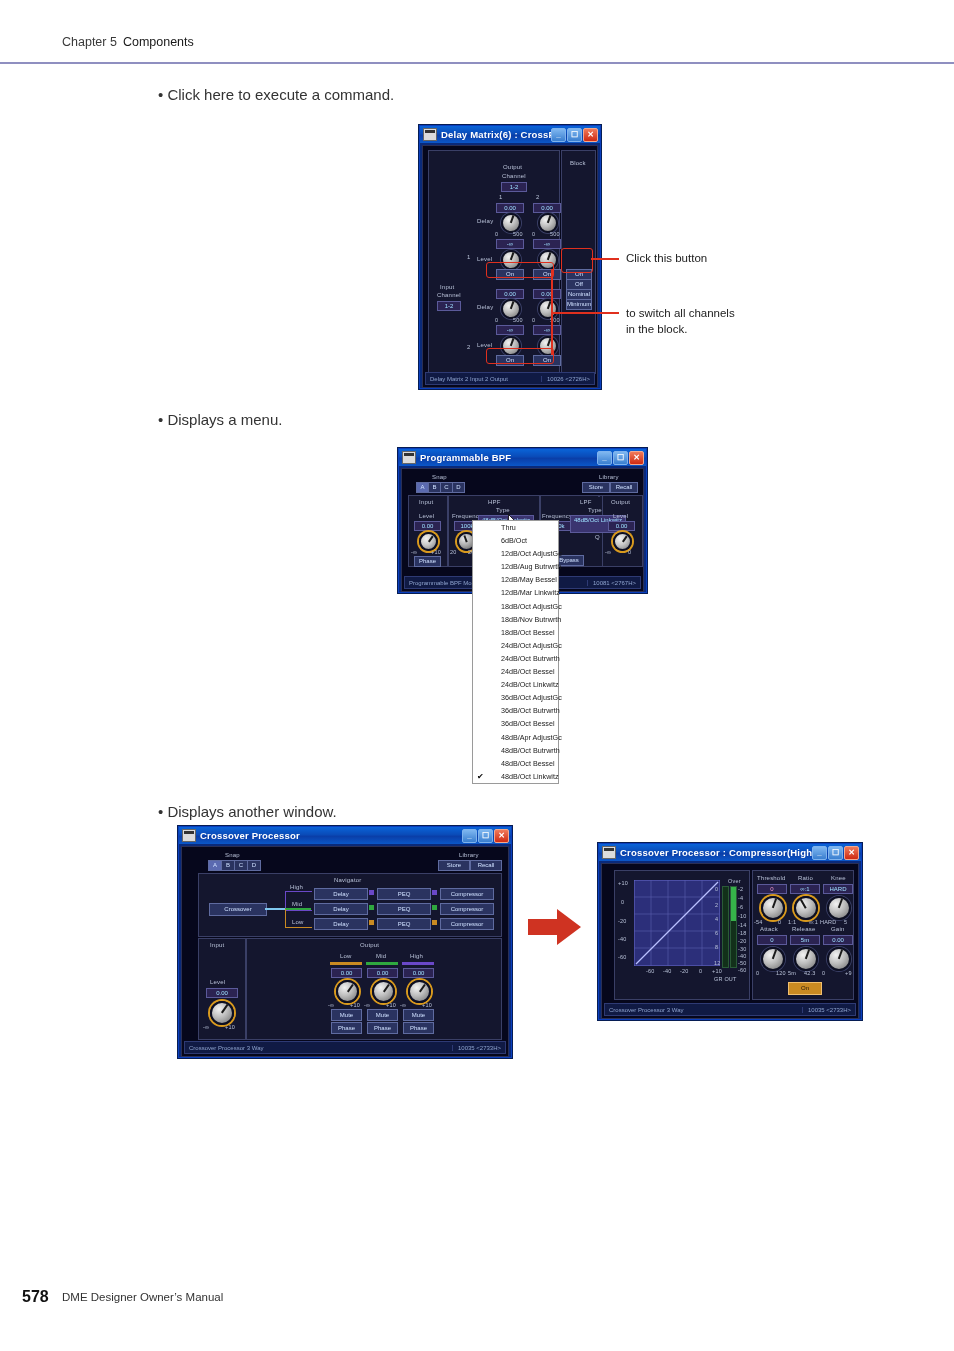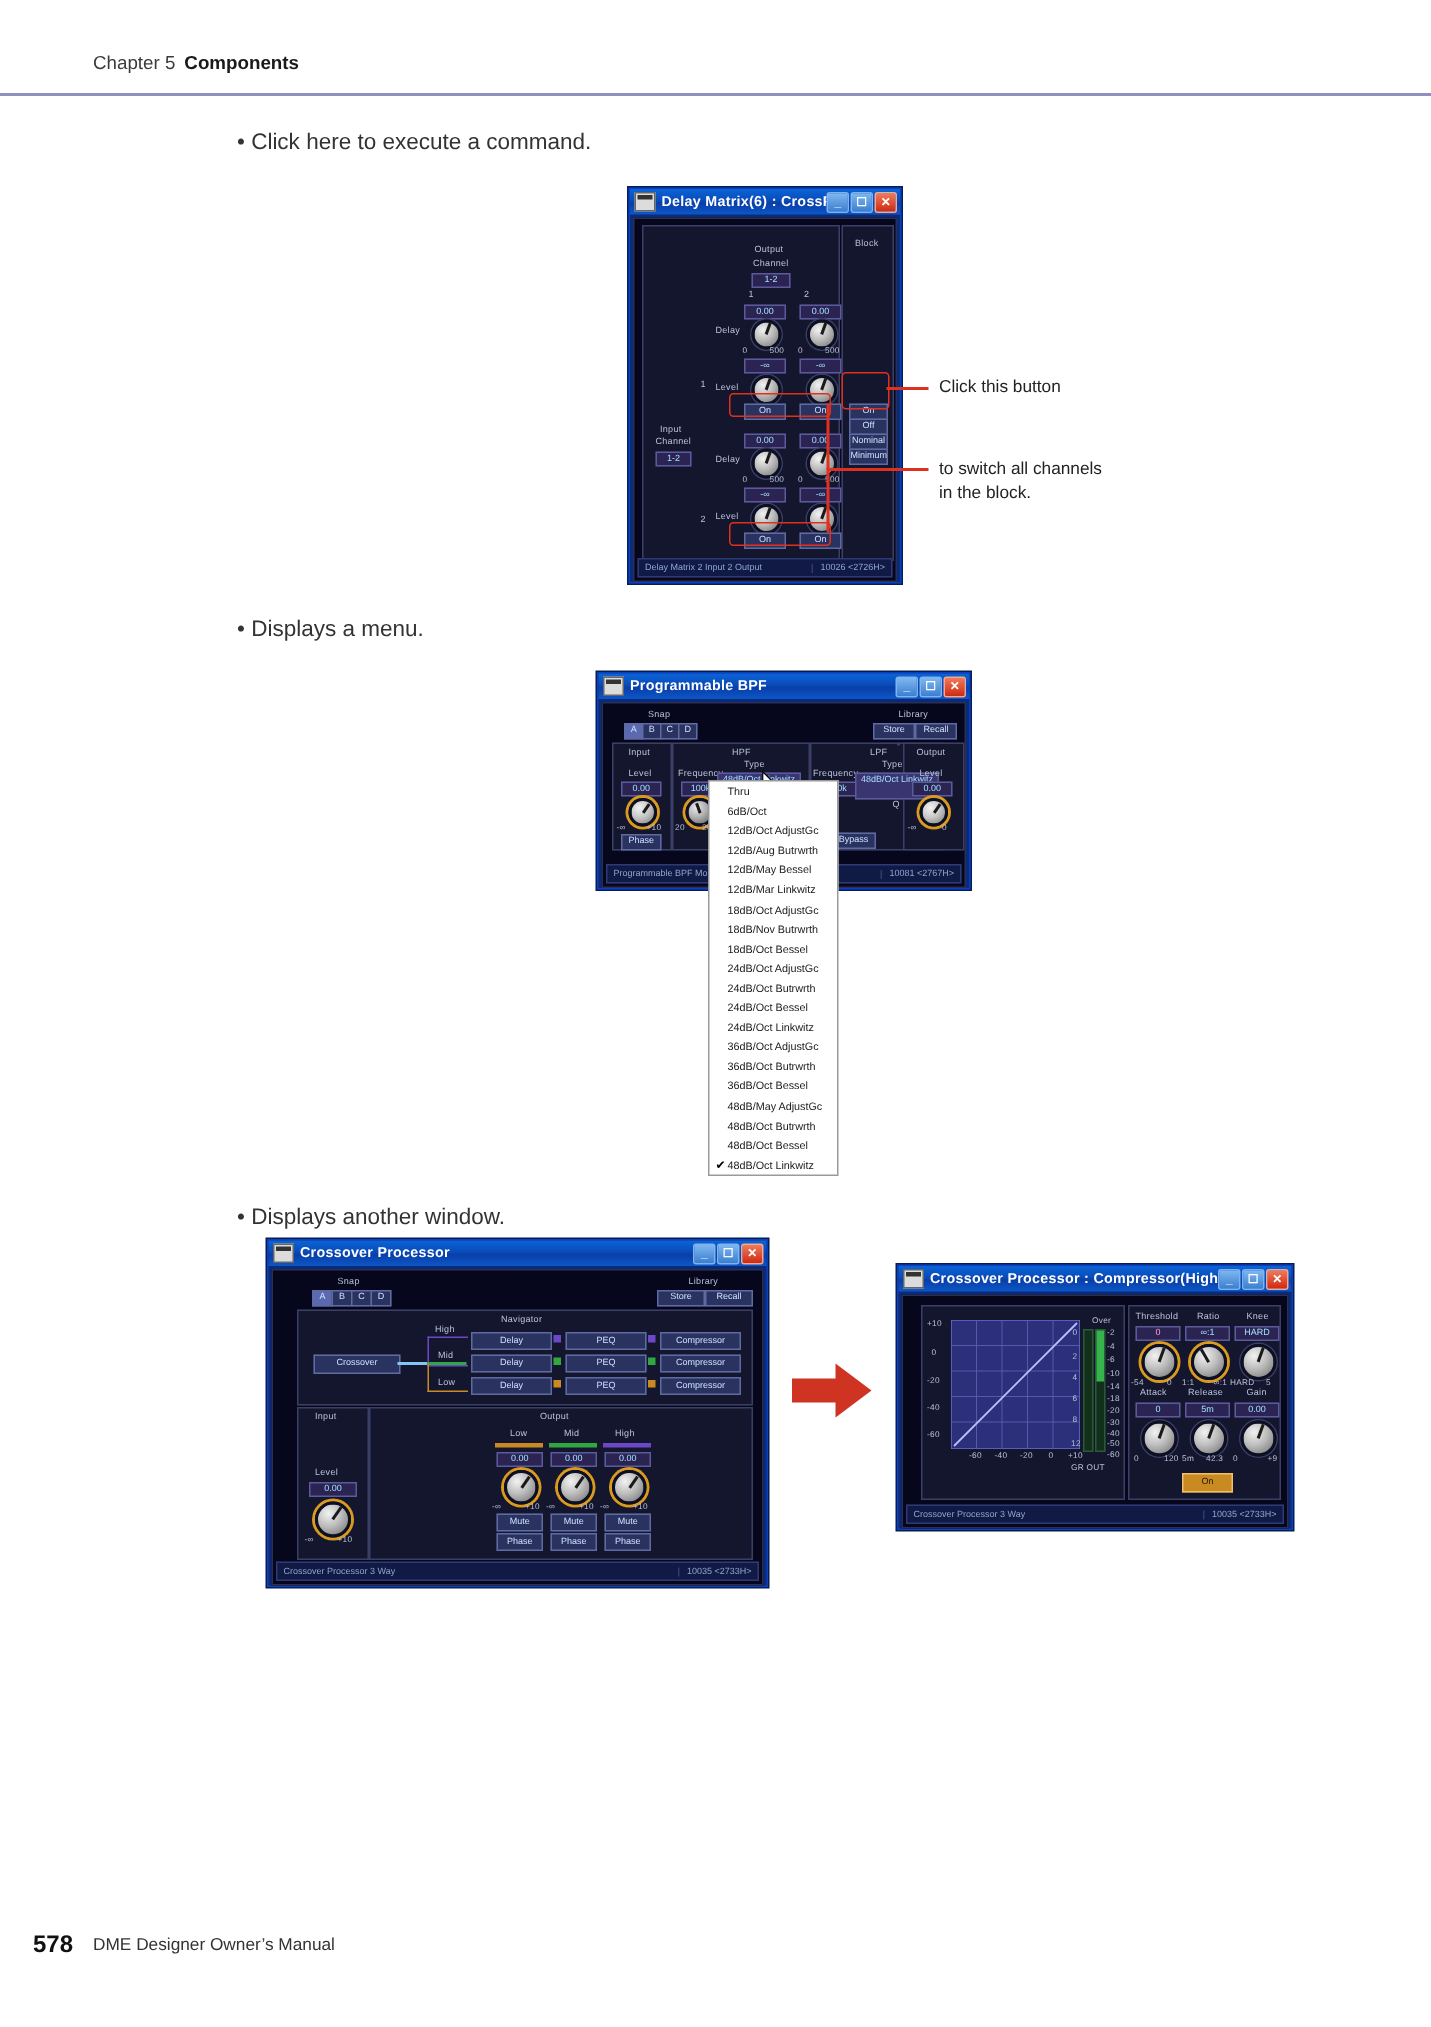--- a/index.html
+++ b/index.html
@@ -6,21 +6,21 @@
   body{
     width:954px;height:1351px;background:#ffffff;
     font-family:"Liberation Sans", sans-serif;
     position:relative;overflow:hidden;
   }
   .page{position:absolute;inset:0;}
 
   
   .hdr{position:absolute;left:62px;top:35px;font-size:12.5px;color:#3a3a3a;}
   .hdr .ch{font-weight:400;}
-  .hdr .ttl{font-weight:700;color:#1a1a1a;margin-left:6px;}
+  .hdr .ttl{font-weight:400;color:#1a1a1a;margin-left:6px;}
   .hdr-rule{position:absolute;left:0;top:62px;width:954px;height:2px;background:#8f8fc0;}
 
   
   .bullet{position:absolute;font-size:15px;color:#333;white-space:nowrap;}
 
   
   .anno{position:absolute;font-size:11.5px;color:#222;line-height:1.35;white-space:nowrap;}
   .leader{position:absolute;background:#e0301e;height:1.5px;}
   .vline{position:absolute;background:#e0301e;width:1.5px;}
   .redbox{position:absolute;border:1.6px solid #e0301e;border-radius:3px;}
@@ -55,21 +55,21 @@
   .knob.ring{box-shadow:0 0 0 2px #d99a1e;}
   .knob i{position:absolute;left:50%;top:50%;width:1.5px;height:48%;background:#1a1a1a;transform-origin:top center;}
   .statusbar{position:absolute;left:2px;right:2px;bottom:2px;height:11px;background:#101a44;
              border:1px solid #2e3a74;display:flex;align-items:center;}
   .statusbar .s1{color:#8fa4cf;font-size:6px;padding-left:4px;}
   .statusbar .s2{margin-left:auto;color:#8fa4cf;font-size:6px;padding-right:4px;
                  border-left:1px solid #2e3a74;padding-left:5px;}
 
   
   .menu{position:absolute;background:#ffffff;border:1px solid #9a9a9a;z-index:30;}
-  .menu .mi{font-size:7.2px;color:#1a1a1a;height:13.1px;line-height:13.1px;padding-left:12px;white-space:nowrap;}
+  .menu .mi{font-size:7.2px;color:#1a1a1a;height:13.1px;line-height:13.1px;padding-left:28px;white-space:nowrap;}
   .menu .mi .tick{position:absolute;left:4px;font-size:8px;color:#000;}
   .mi{position:relative;}
 
   .arrow-red{position:absolute;}
   .cursor{position:absolute;width:9px;height:13px;}
 
   
   .pgno{position:absolute;left:22px;top:1288px;font-size:16px;font-weight:700;color:#111;}
   .fttl{position:absolute;left:62px;top:1291px;font-size:11.5px;color:#333;}
 </style>
@@ -287,21 +287,21 @@
       <div class="mi"><span>18dB/Oct AdjustGc</span></div>
       <div class="mi"><span>18dB/Nov Butrwrth</span></div>
       <div class="mi"><span>18dB/Oct Bessel</span></div>
       <div class="mi"><span>24dB/Oct AdjustGc</span></div>
       <div class="mi"><span>24dB/Oct Butrwrth</span></div>
       <div class="mi"><span>24dB/Oct Bessel</span></div>
       <div class="mi"><span>24dB/Oct Linkwitz</span></div>
       <div class="mi"><span>36dB/Oct AdjustGc</span></div>
       <div class="mi"><span>36dB/Oct Butrwrth</span></div>
       <div class="mi"><span>36dB/Oct Bessel</span></div>
-      <div class="mi"><span>48dB/May AdjustGc</span></div>
+      <div class="mi"><span>48dB/Apr AdjustGc</span></div>
       <div class="mi"><span>48dB/Oct Butrwrth</span></div>
       <div class="mi"><span>48dB/Oct Bessel</span></div>
       <div class="mi"><span class="tick">✔</span><span>48dB/Oct Linkwitz</span></div>
     </div>
 
   <svg class="cursor" style="left:508px;top:514px;" viewBox="0 0 9 13">
     <path d="M0.5 0.5 L0.5 11 L3 8.5 L4.8 12.3 L6.4 11.6 L4.7 8 L8 8 Z" fill="#fff" stroke="#000" stroke-width="0.8"></path>
   </svg>
 
   <div class="bullet" style="left:158px;top:803px;">• Displays another window.</div>

